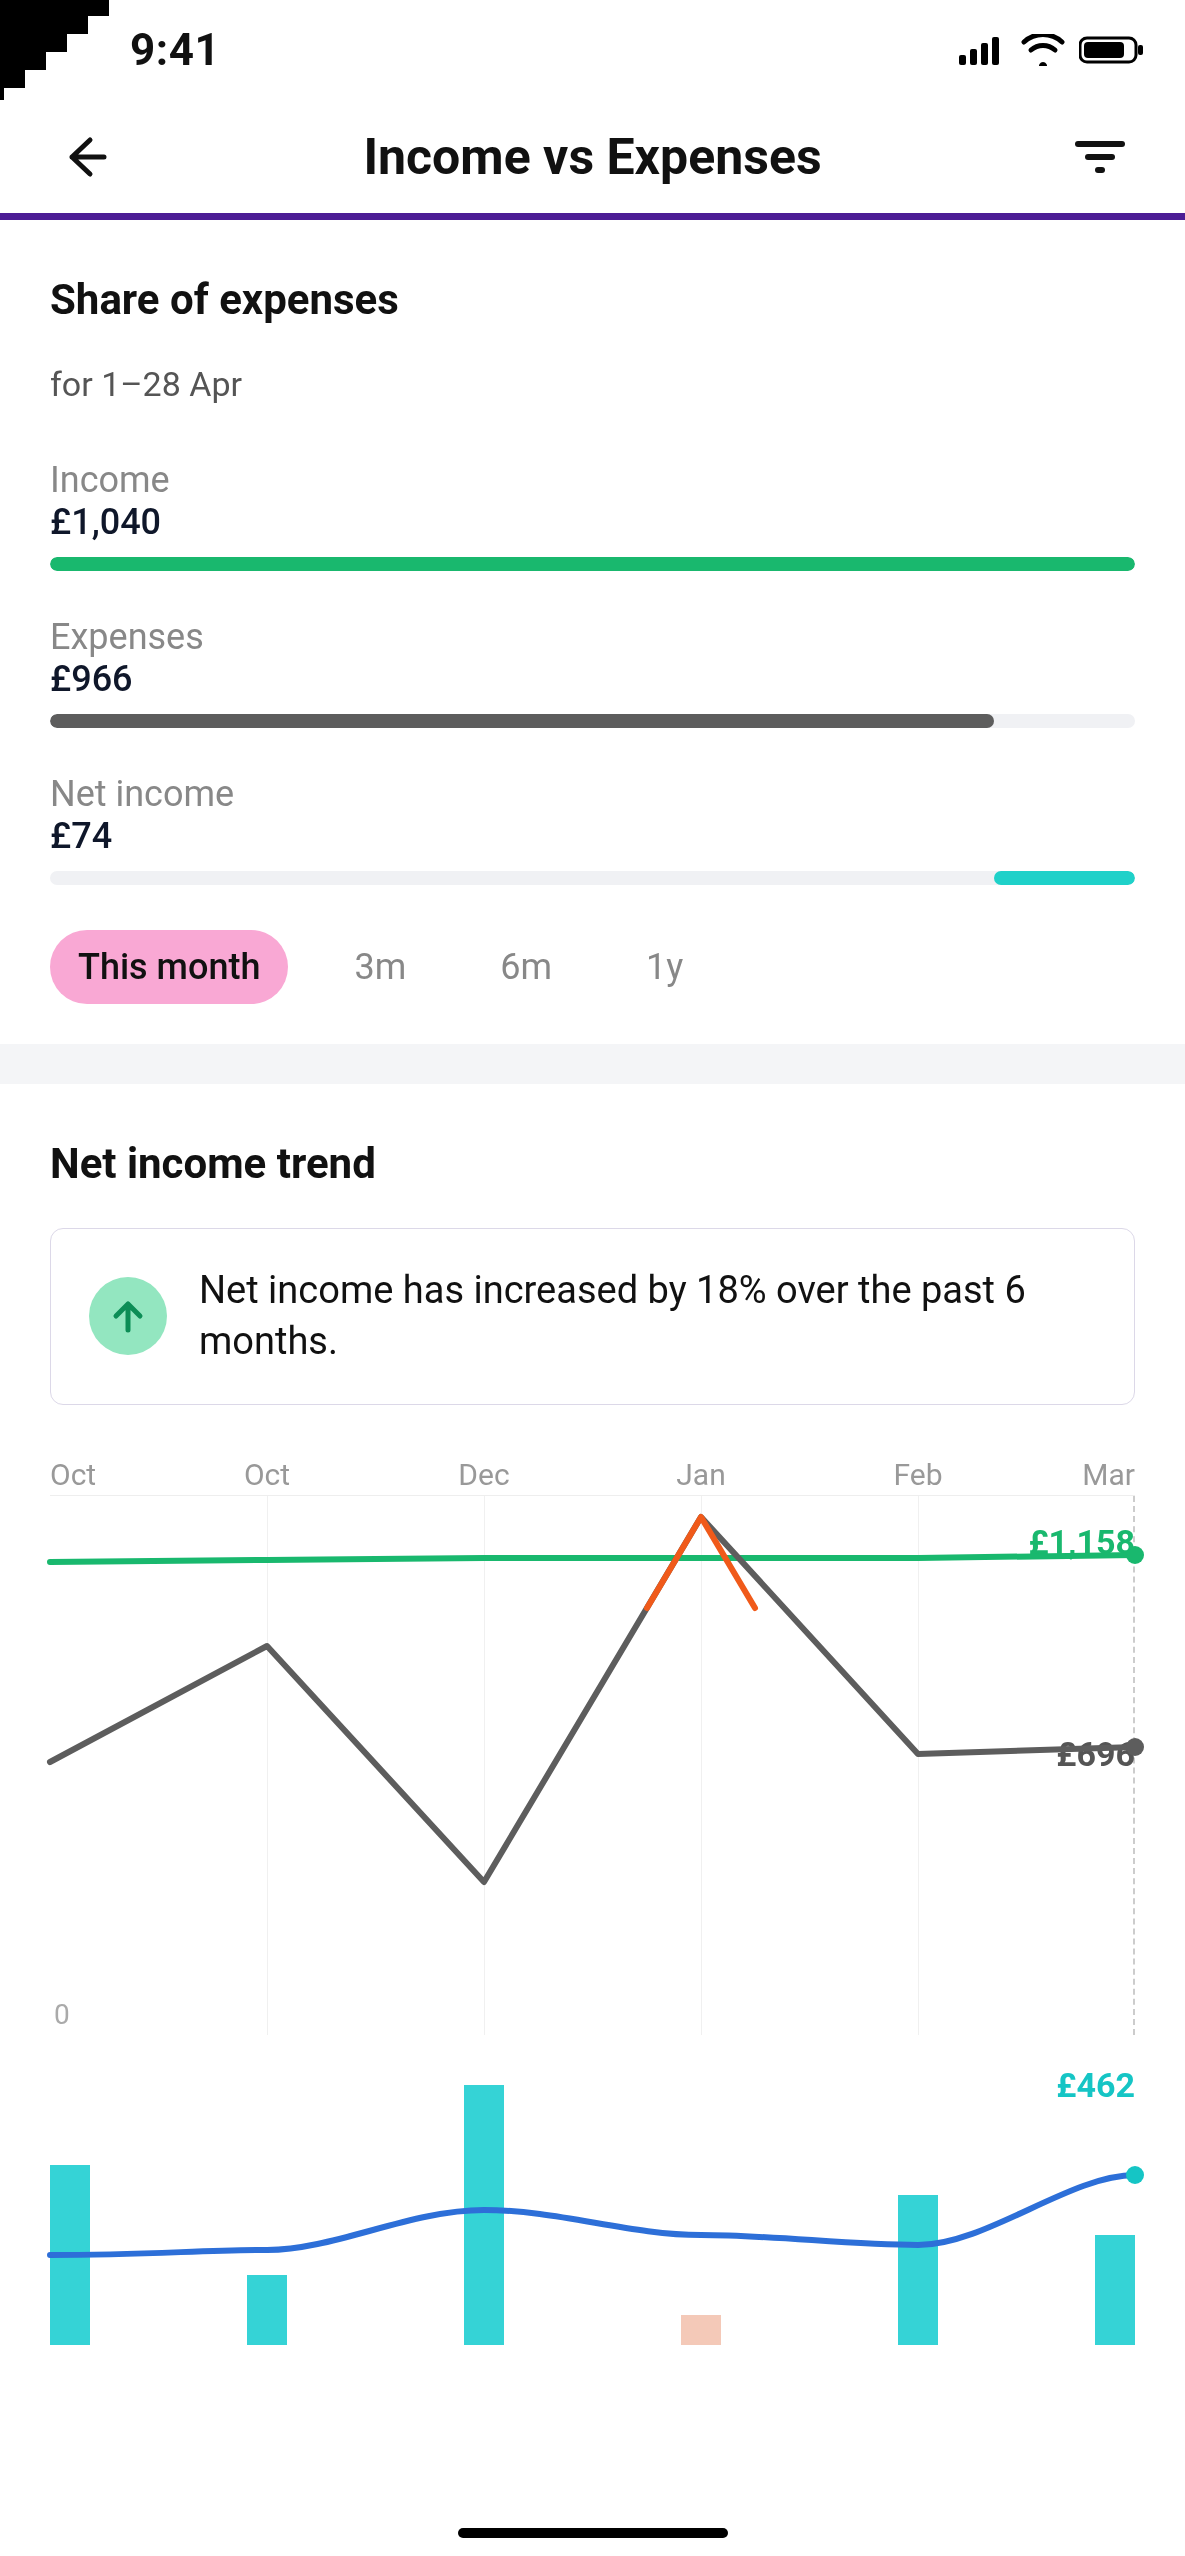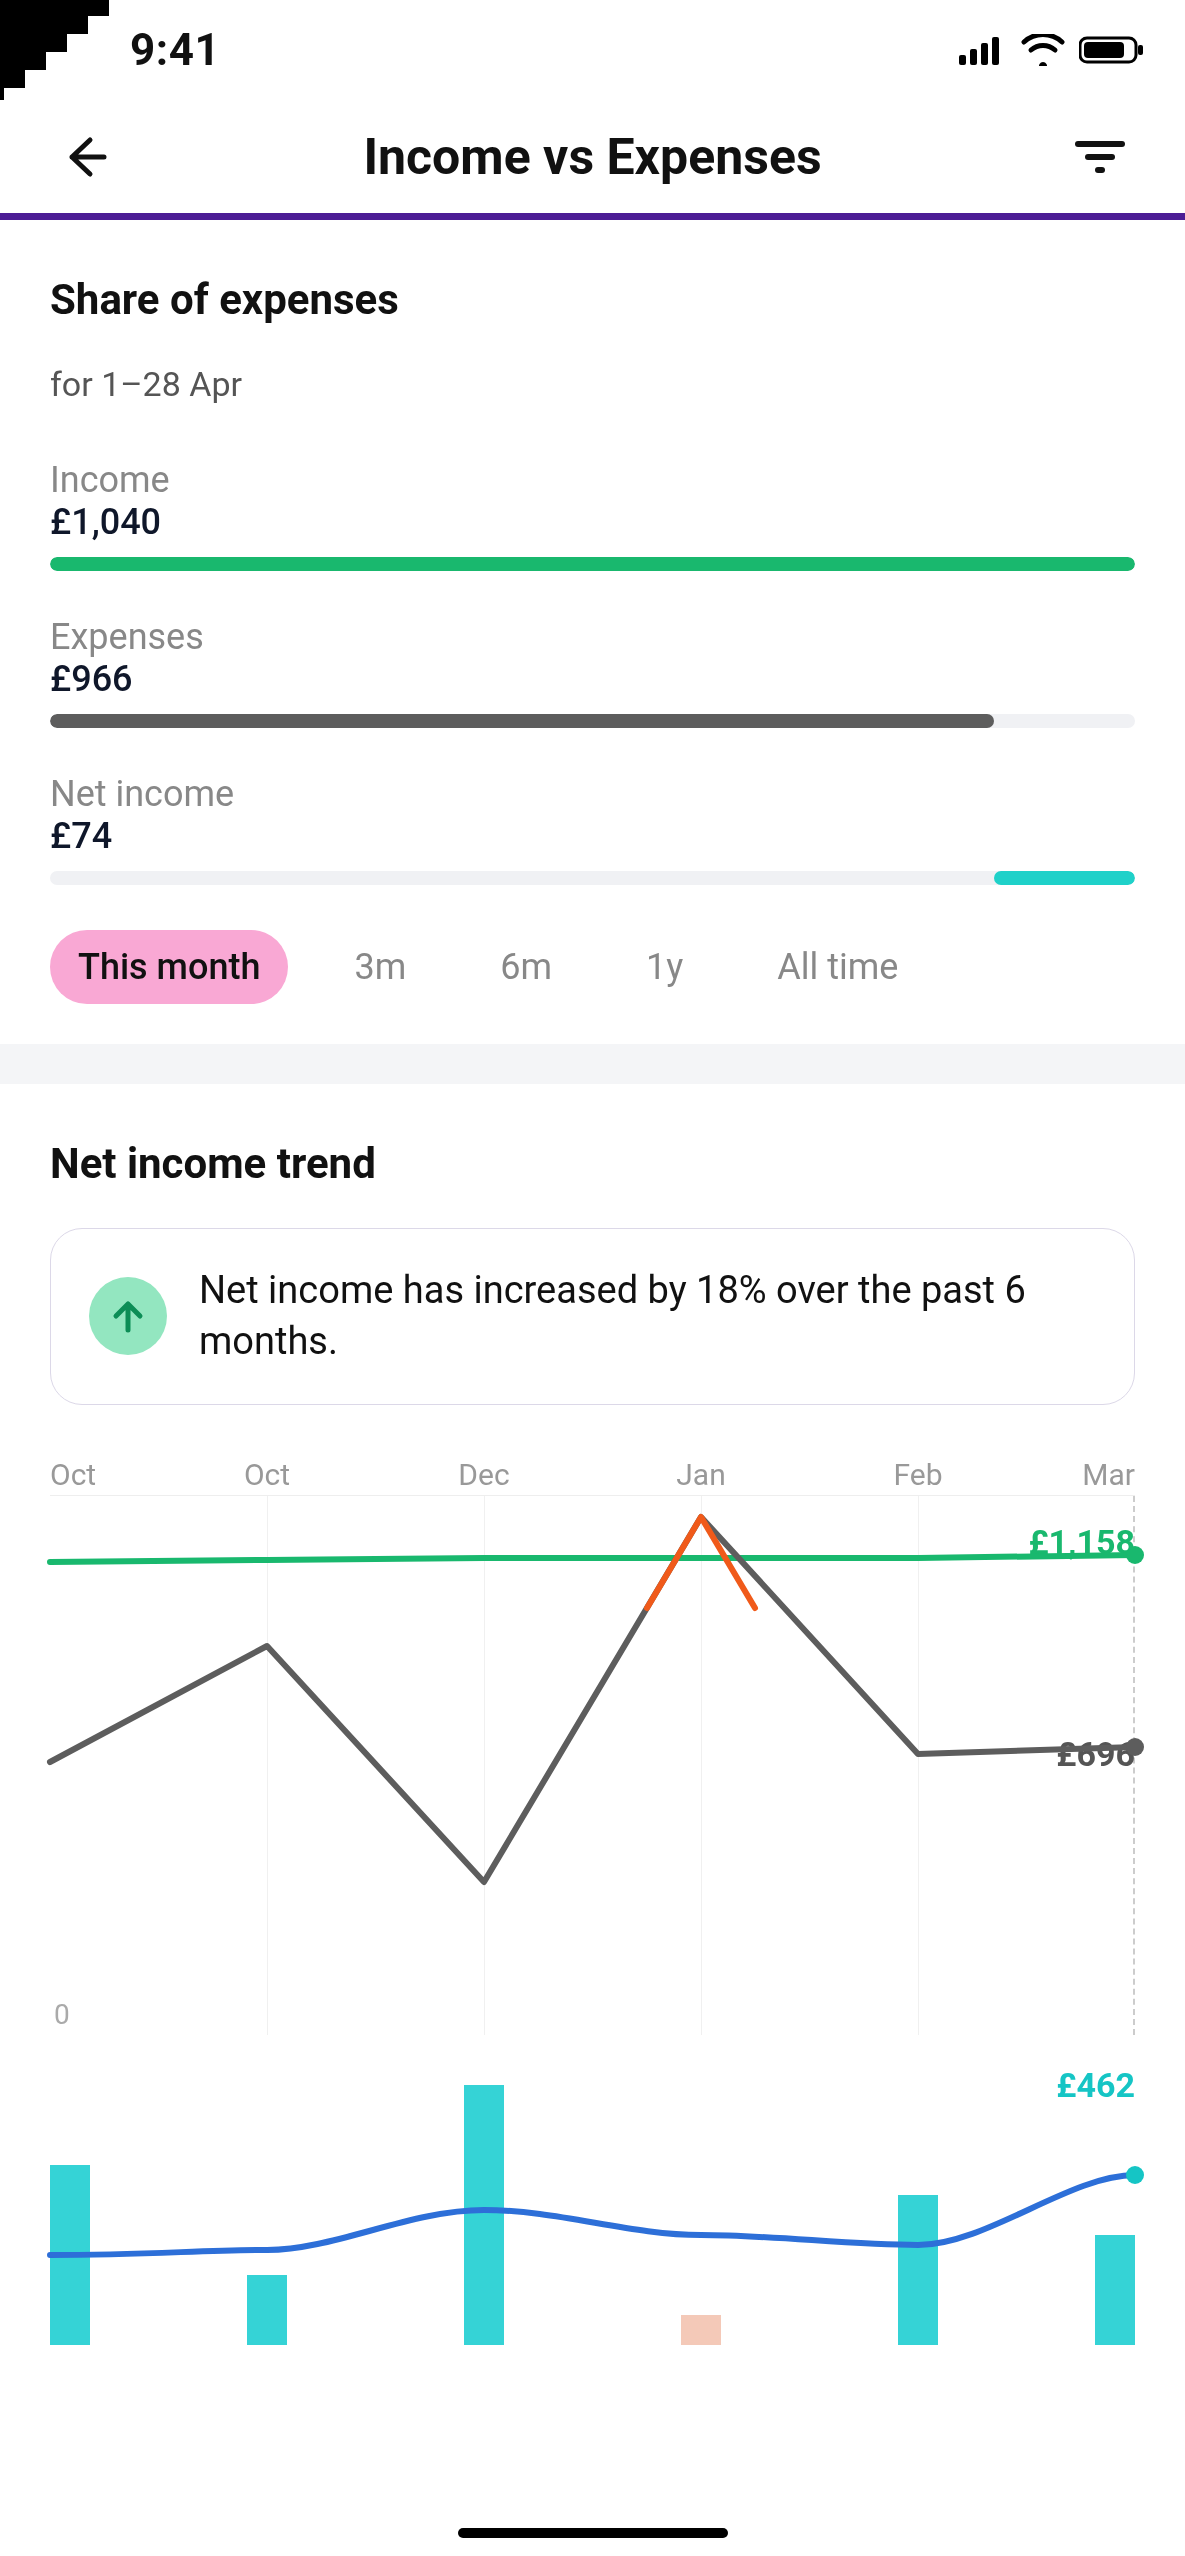--- a/index.html
+++ b/index.html
@@ -142,21 +142,21 @@
   }
 
   .gap-strip {
     height: 40px;
     background: #f4f5f7;
   }
 
   
   .trend-card {
     border: 1px solid #dcd8e8;
-    border-radius: 32px;
+    border-radius: 13px;
     padding: 36px 38px;
     display: flex;
     align-items: center;
     gap: 32px;
     margin-bottom: 50px;
   }
   .trend-icon-circle {
     width: 78px;
     height: 78px;
     border-radius: 50%;
@@ -347,21 +347,20 @@
     <div class="bar-track">
       <div class="bar-fill right" style="width:13%; background:#1fd1c9;"></div>
     </div>
   </div>
 
   <div class="period-tabs">
     <div class="period-tab active">This month</div>
     <div class="period-tab">3m</div>
     <div class="period-tab">6m</div>
     <div class="period-tab">1y</div>
-    <div class="period-tab">All time</div>
   </div>
 </div>
 
 <div class="gap-strip"></div>
 
 <div class="section" style="padding-bottom:0;">
   <div class="section-title">Net income trend</div>
 
   <div class="trend-card">
     <div class="trend-icon-circle">

